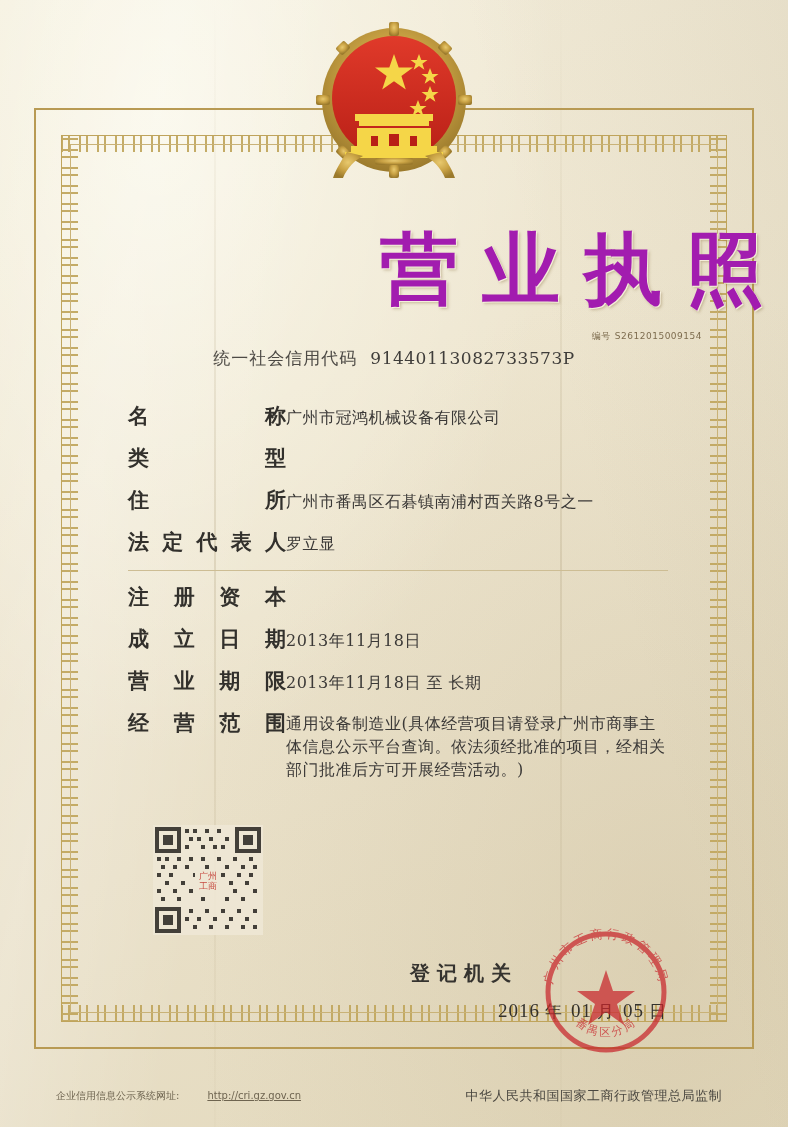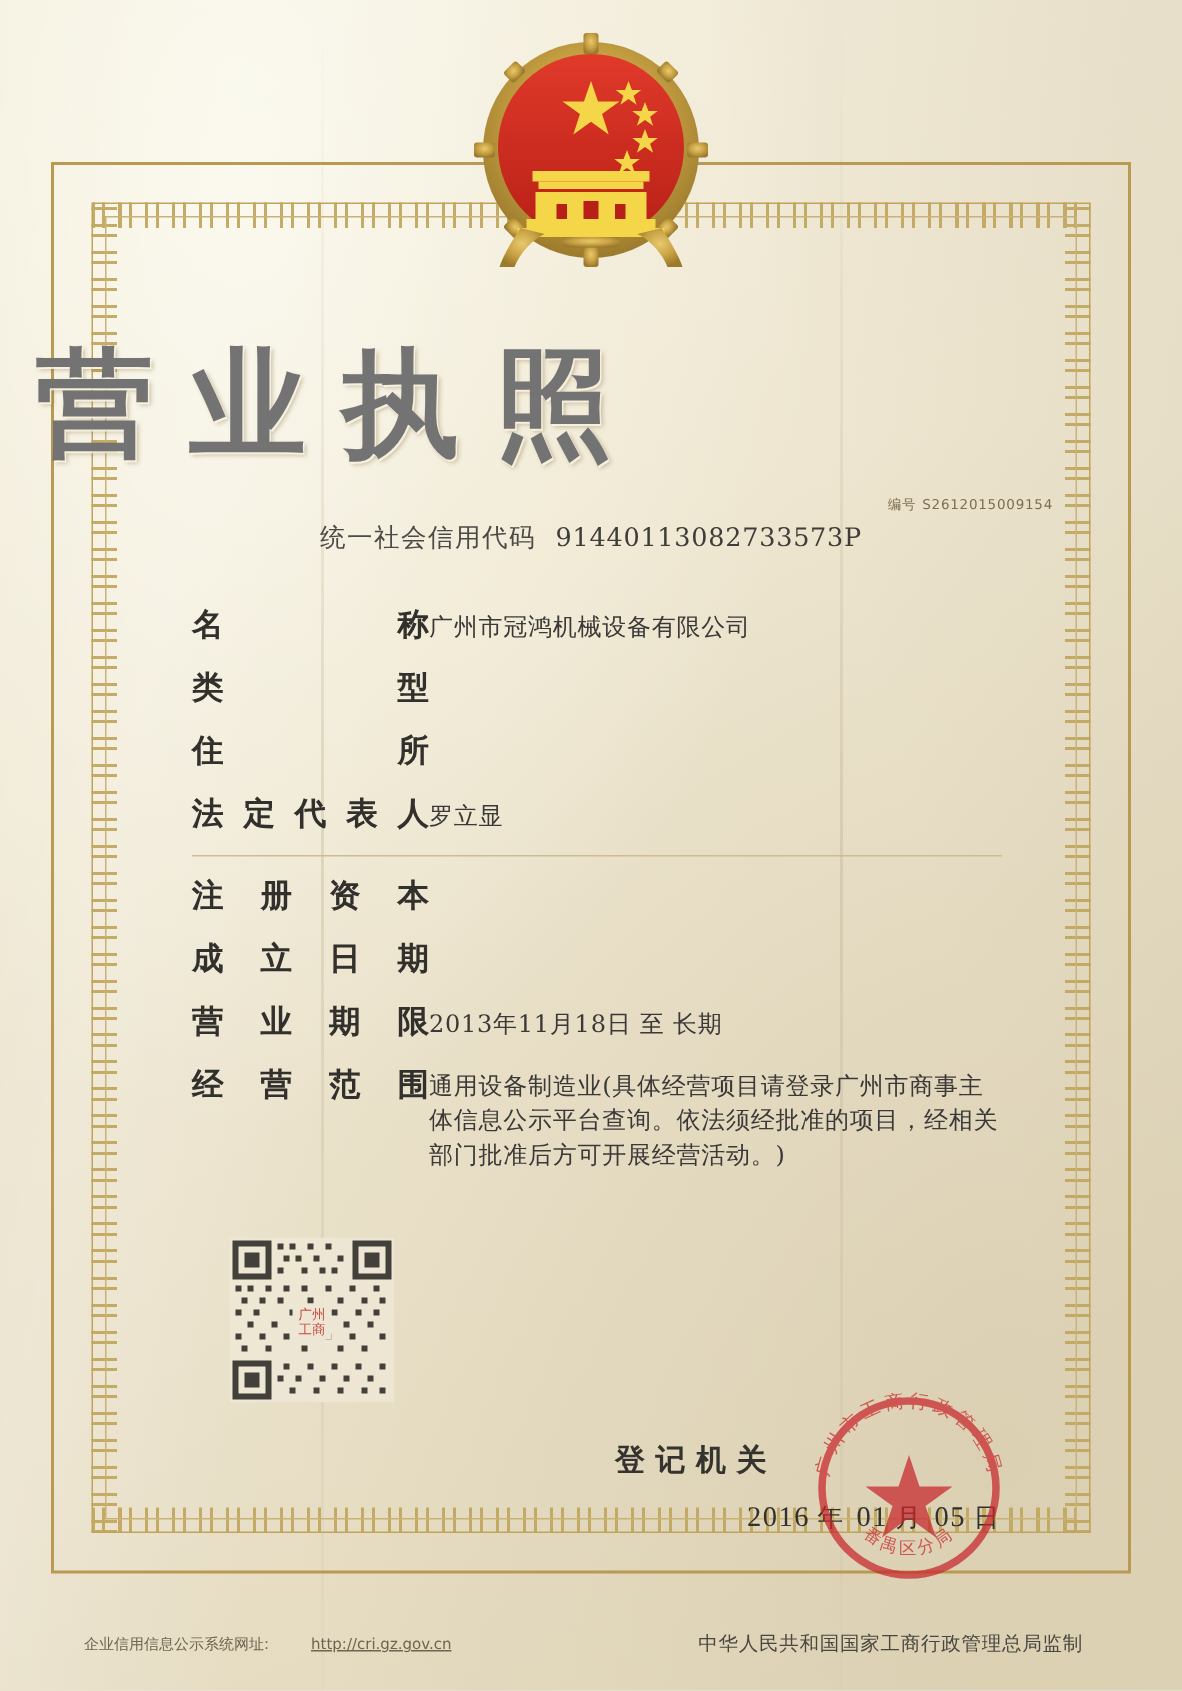--- a/index.html
+++ b/index.html
@@ -92,27 +92,27 @@
     width: 190px;
     height: 190px;
     z-index: 5;
   }
 
   
   .title {
     position: absolute;
     top: 218px;
     left: 0; right: 0;
-    text-align: left;
+    text-align: right;
     font-family: "DejaVu Serif", "Liberation Serif", serif;
     font-size: 78px;
     font-weight: bold;
     letter-spacing: 24px;
     text-indent: 24px;
-    color: #737373;
+    color: #a21caf;
     text-shadow: 1px 1px 0 rgba(255,250,235,0.8), 2px 2px 3px rgba(120,95,40,0.35);
     z-index: 4;
   }
 
   
   .serial {
     position: absolute;
     right: 86px;
     top: 330px;
     font-size: 9px;
@@ -364,20 +364,21 @@
       <span>类</span>
       <span>型</span>
     </div>
   </div>
 
   <div class="field-row">
     <div class="field-label">
       <span>住</span>
       <span>所</span>
     </div>
+    <div class="field-value">广州市番禺区石碁镇南浦村西关路8号之一</div>
   </div>
 
   <div class="field-row">
     <div class="field-label tight">
       <span>法</span>
       <span>定</span>
       <span>代</span>
       <span>表</span>
       <span>人</span>
     </div>
@@ -395,20 +396,21 @@
     </div>
   </div>
 
   <div class="field-row">
     <div class="field-label">
       <span>成</span>
       <span>立</span>
       <span>日</span>
       <span>期</span>
     </div>
+    <div class="field-value">2013年11月18日</div>
   </div>
 
   <div class="field-row">
     <div class="field-label">
       <span>营</span>
       <span>业</span>
       <span>期</span>
       <span>限</span>
     </div>
     <div class="field-value">2013年11月18日 至 长期</div>

